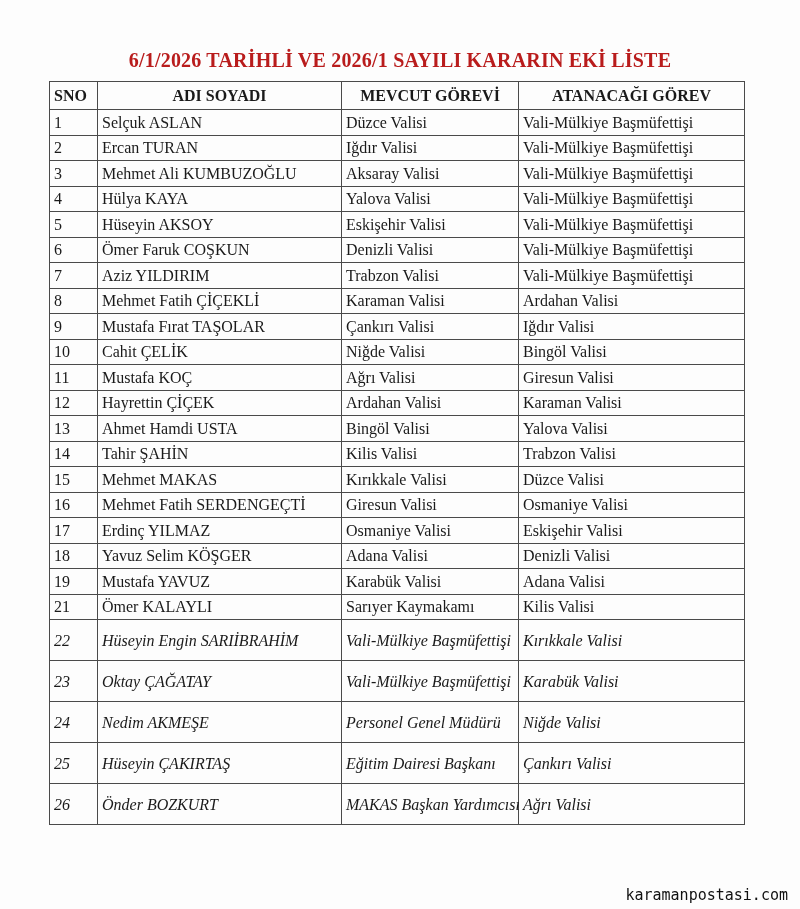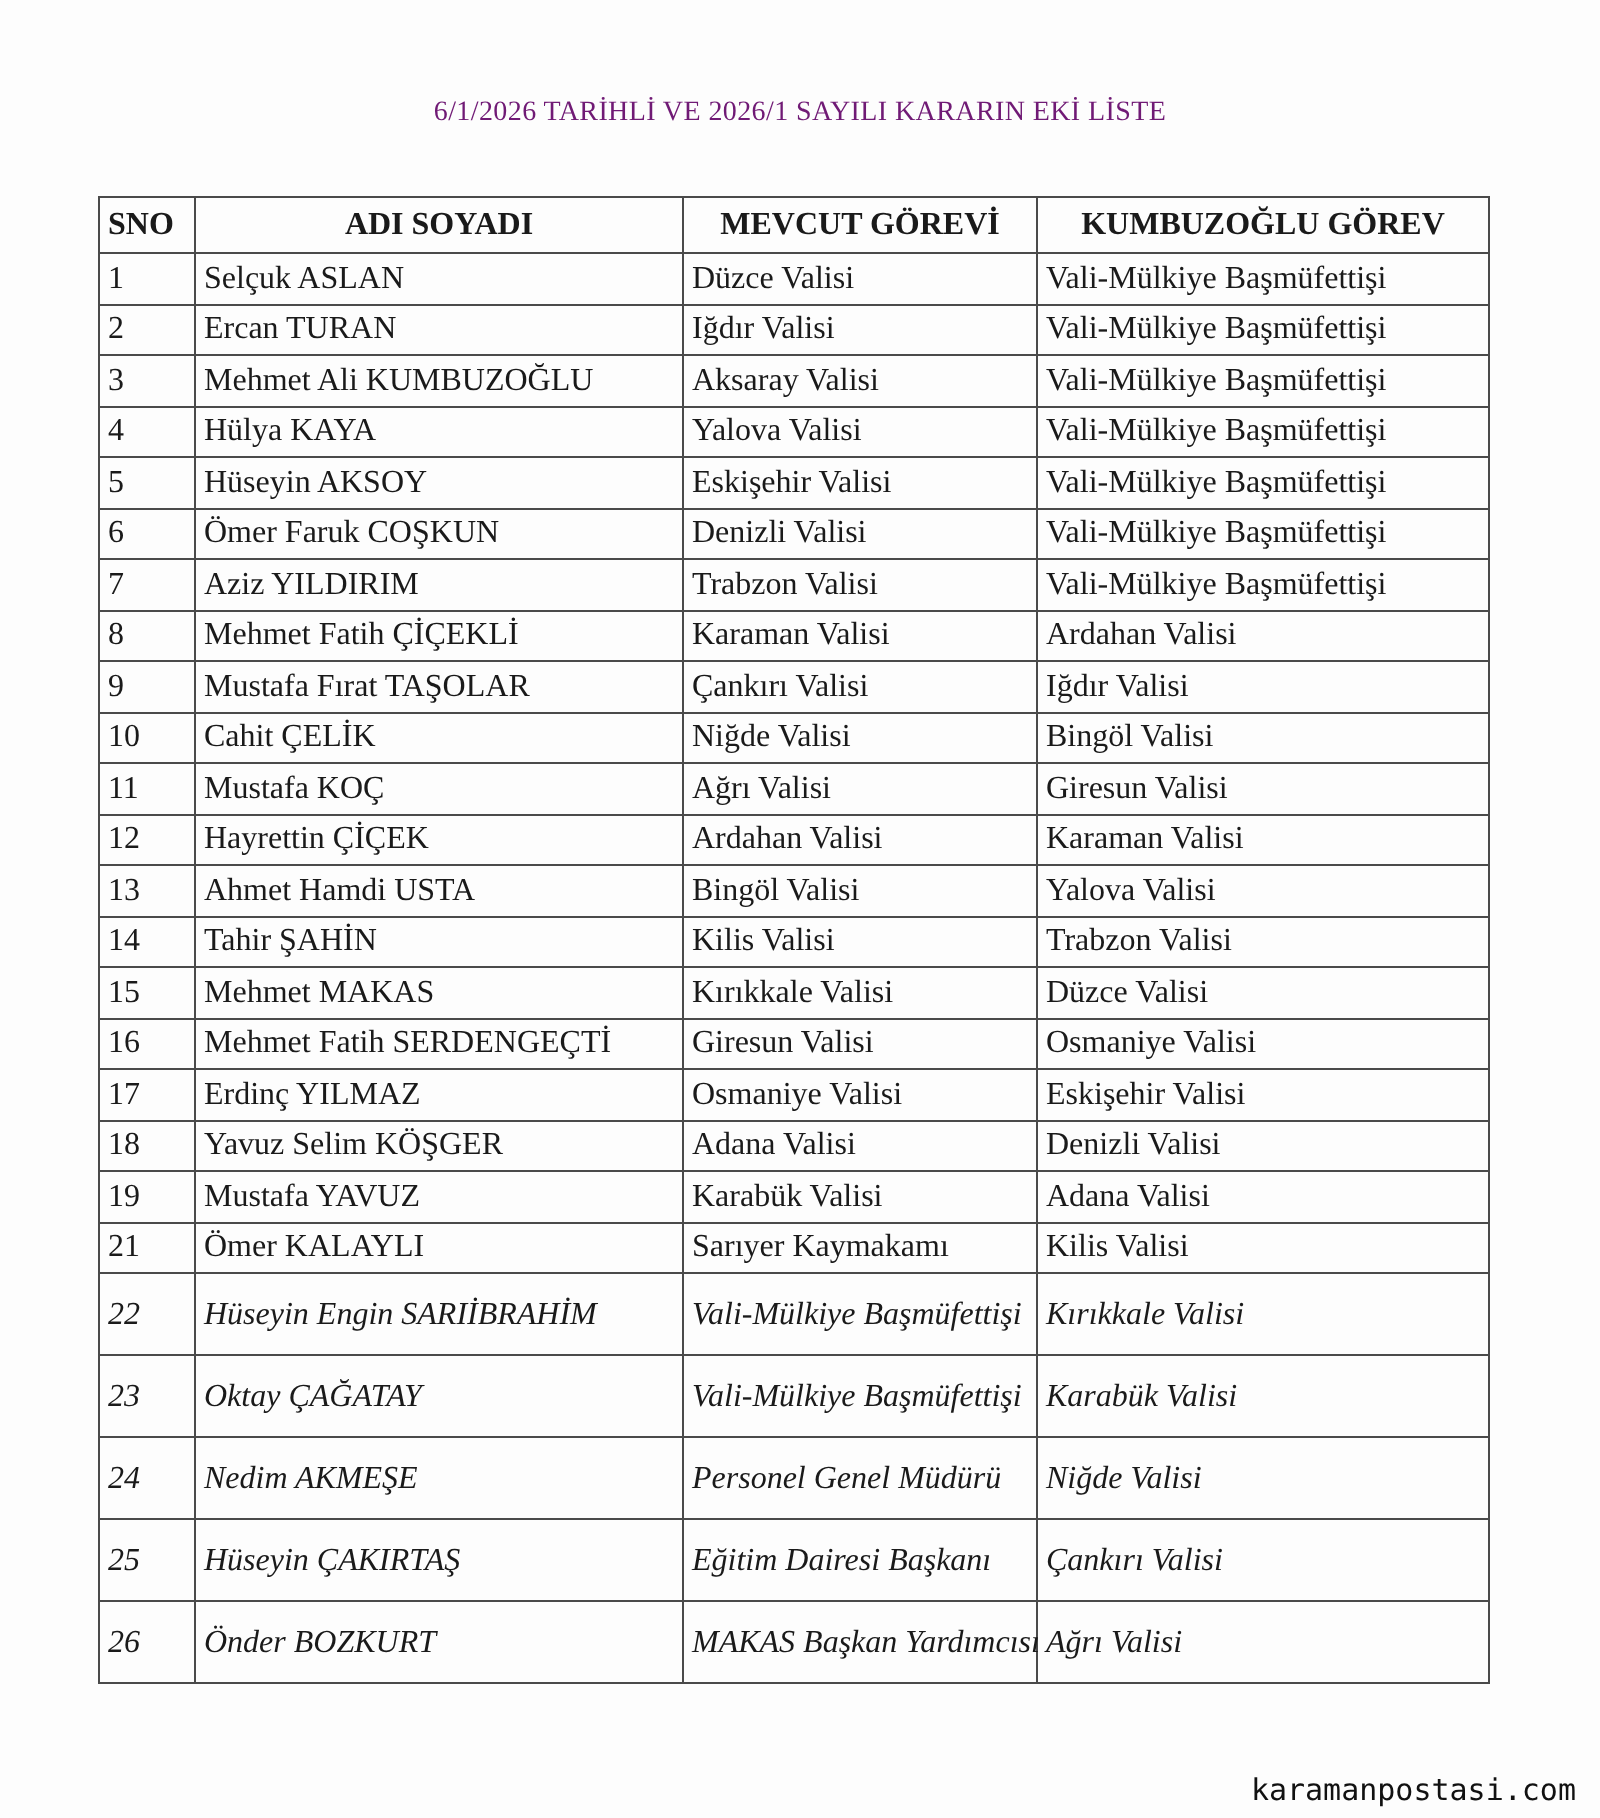--- a/index.html
+++ b/index.html
@@ -3,24 +3,24 @@
 <meta charset="utf-8">
 <style>
   html, body { margin: 0; padding: 0; }
   body {
     width: 800px; height: 909px; background: #ffffff; position: relative;
     font-family: "Liberation Serif", serif; color: #1a1a1a; overflow: hidden;
   }
   .page-bg { position: absolute; left: 0; top: 0; width: 800px; height: 909px; background: #fdfdfd; }
   .doc-title {
     position: absolute; left: 0; top: 49px; width: 800px; text-align: center;
-    font-weight: normal; font-size: 14px; letter-spacing: 0.2px; color: #701a75;
+    font-weight: bold; font-size: 20px; letter-spacing: 0.2px; color: #b91c1c;
   }
   table.list {
-    position: absolute; left: 49px; top: 98px; width: 695px;
+    position: absolute; left: 49px; top: 81px; width: 695px;
     border-collapse: collapse; table-layout: fixed; font-size: 16px;
   }
   table.list th, table.list td {
     border: 1.3px solid #4a4a4a; padding: 0 4px; vertical-align: middle; white-space: nowrap;
   }
   table.list th { font-weight: bold; text-align: center; height: 27px; font-size: 16px; }
   table.list th.sno-h { text-align: left; padding-left: 4px; }
   table.list td { height: 24.5px; line-height: 17px; }
   table.list tr.tall td { height: 40px; font-style: italic; }
   td.wrap { white-space: normal; line-height: 18px; }
@@ -42,21 +42,21 @@
       <col class="c1">
       <col class="c2">
       <col class="c3">
       <col class="c4">
     </colgroup>
   <thead>
     <tr>
       <th class="sno-h">SNO</th>
       <th>ADI SOYADI</th>
       <th>MEVCUT GÖREVİ</th>
-      <th>KUMBUZOĞLU GÖREV</th>
+      <th>ATANACAĞI GÖREV</th>
     </tr>
   </thead>
   <tbody id="tbody">
       <tr>
         <td>1</td>
         <td>Selçuk ASLAN</td>
         <td>Düzce Valisi</td>
         <td>Vali-Mülkiye Başmüfettişi</td>
       </tr>
       <tr>

